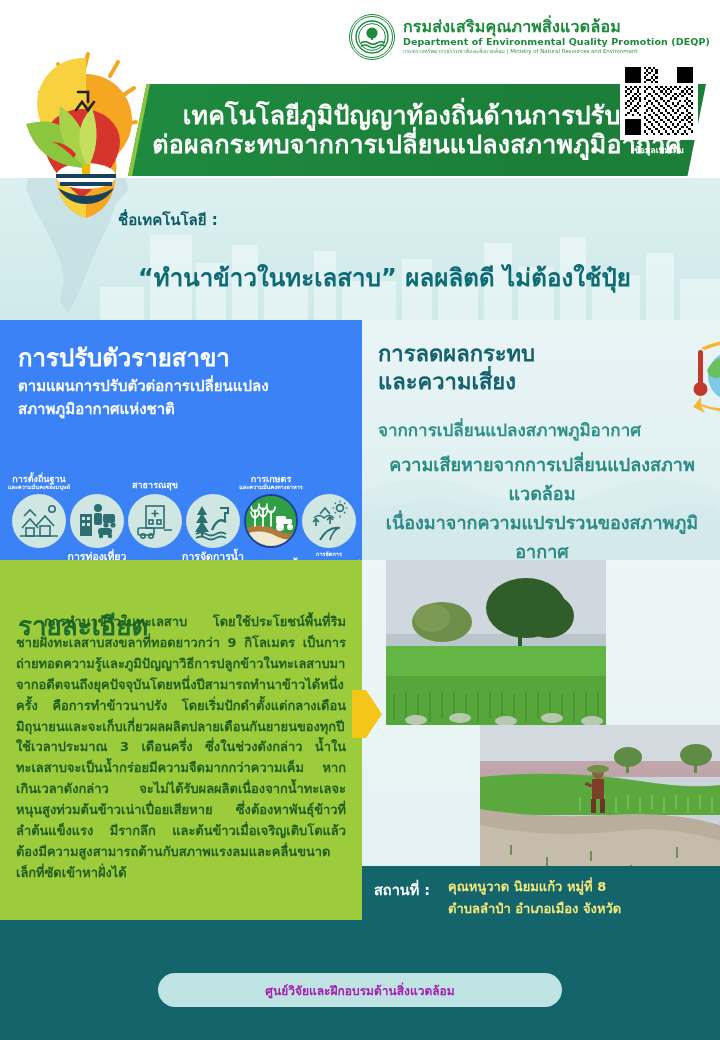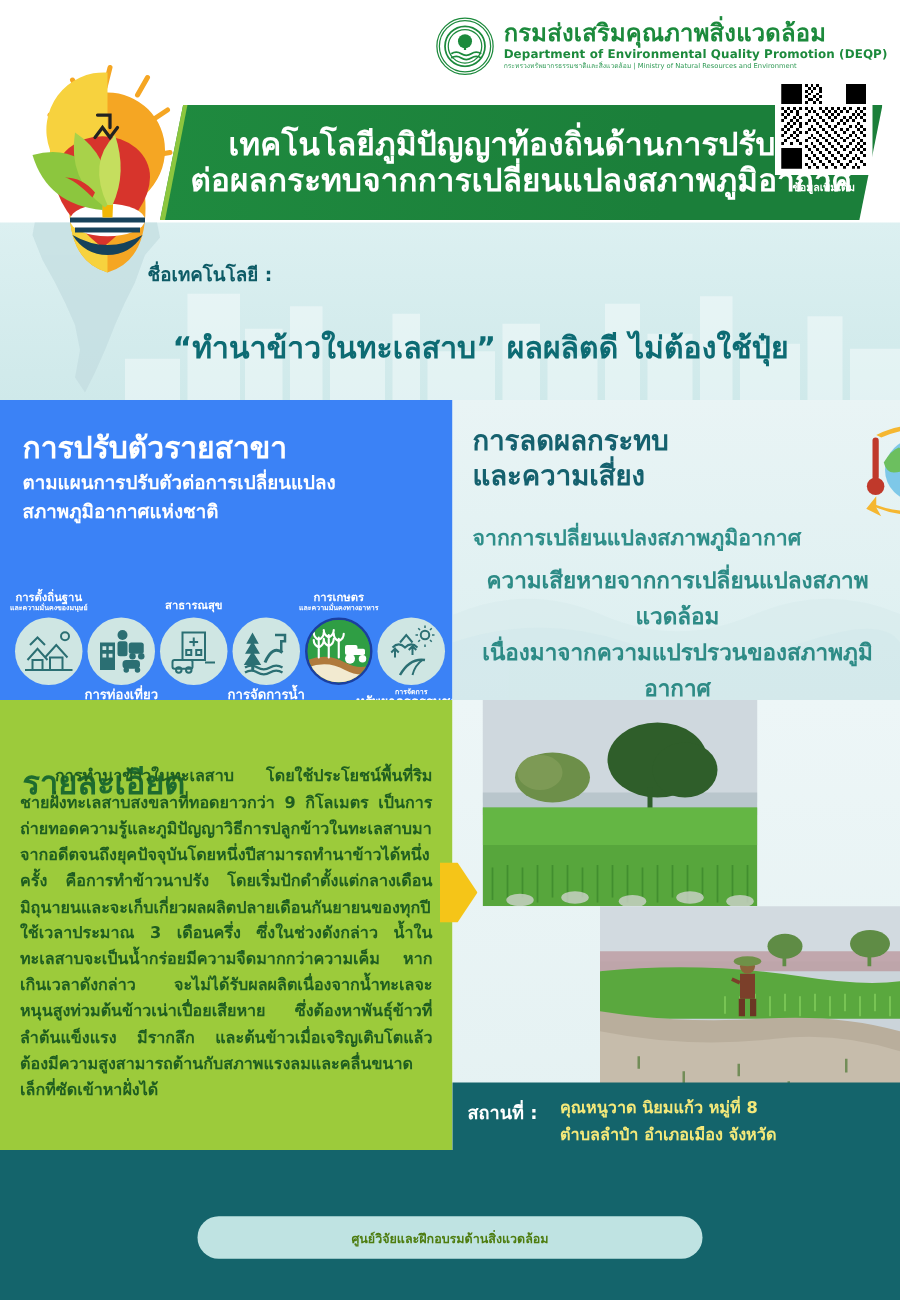--- a/index.html
+++ b/index.html
@@ -28,21 +28,21 @@
   .deqp-seal {
     width: 46px; height: 46px; border-radius: 50%;
     border: 3px double #1c8a3c;
     background: #ffffff;
     display: flex; align-items: center; justify-content: center;
     position: relative; flex: none;
   }
   .deqp-seal svg { display: block; }
   .deqp-text { line-height: 1.05; }
   .deqp-th {
-    font-size: 19px; font-weight: bold; color: #1c8a3c;
+    font-size: 16px; font-weight: bold; color: #1c8a3c;
     letter-spacing: .2px; white-space: nowrap;
   }
   .deqp-en {
     font-size: 9.5px; font-weight: bold; color: #1c8a3c;
     letter-spacing: .1px; white-space: nowrap; margin-top: 1px;
   }
   .deqp-sub {
     font-size: 5.4px; color: #2f9a55; letter-spacing: 0; white-space: nowrap; margin-top: 2px;
   }
 
@@ -206,21 +206,21 @@
   .footer {
     position: absolute; left: 0; top: 920px; width: 720px; height: 120px;
     background: #14646b;
   }
   .footer-pill {
     position: absolute; left: 158px; top: 53px; width: 404px; height: 34px;
     background: #bfe3e2; border-radius: 17px;
     display: flex; align-items: center; justify-content: center;
   }
   .footer-pill span {
-    font-size: 10px; font-weight: bold; color: #4d7c0f;
+    font-size: 12px; font-weight: bold; color: #a21caf;
   }
 </style>
 </head>
 <body>
 
 <div id="poster">
 
   <div class="header-band">
 
     <div class="deqp-logo">

